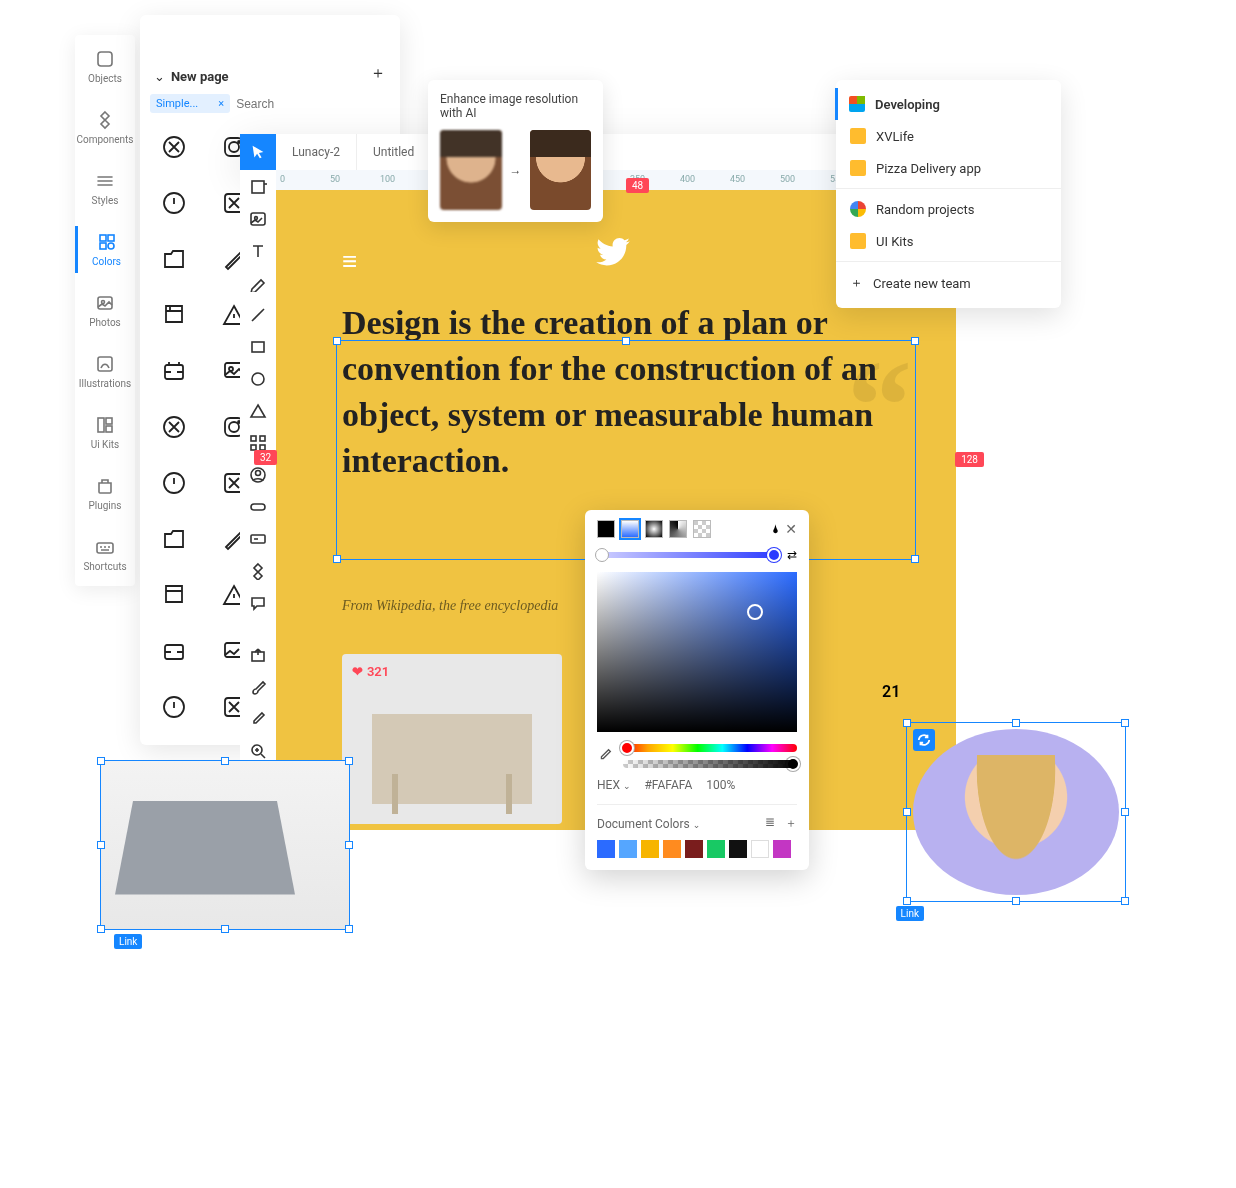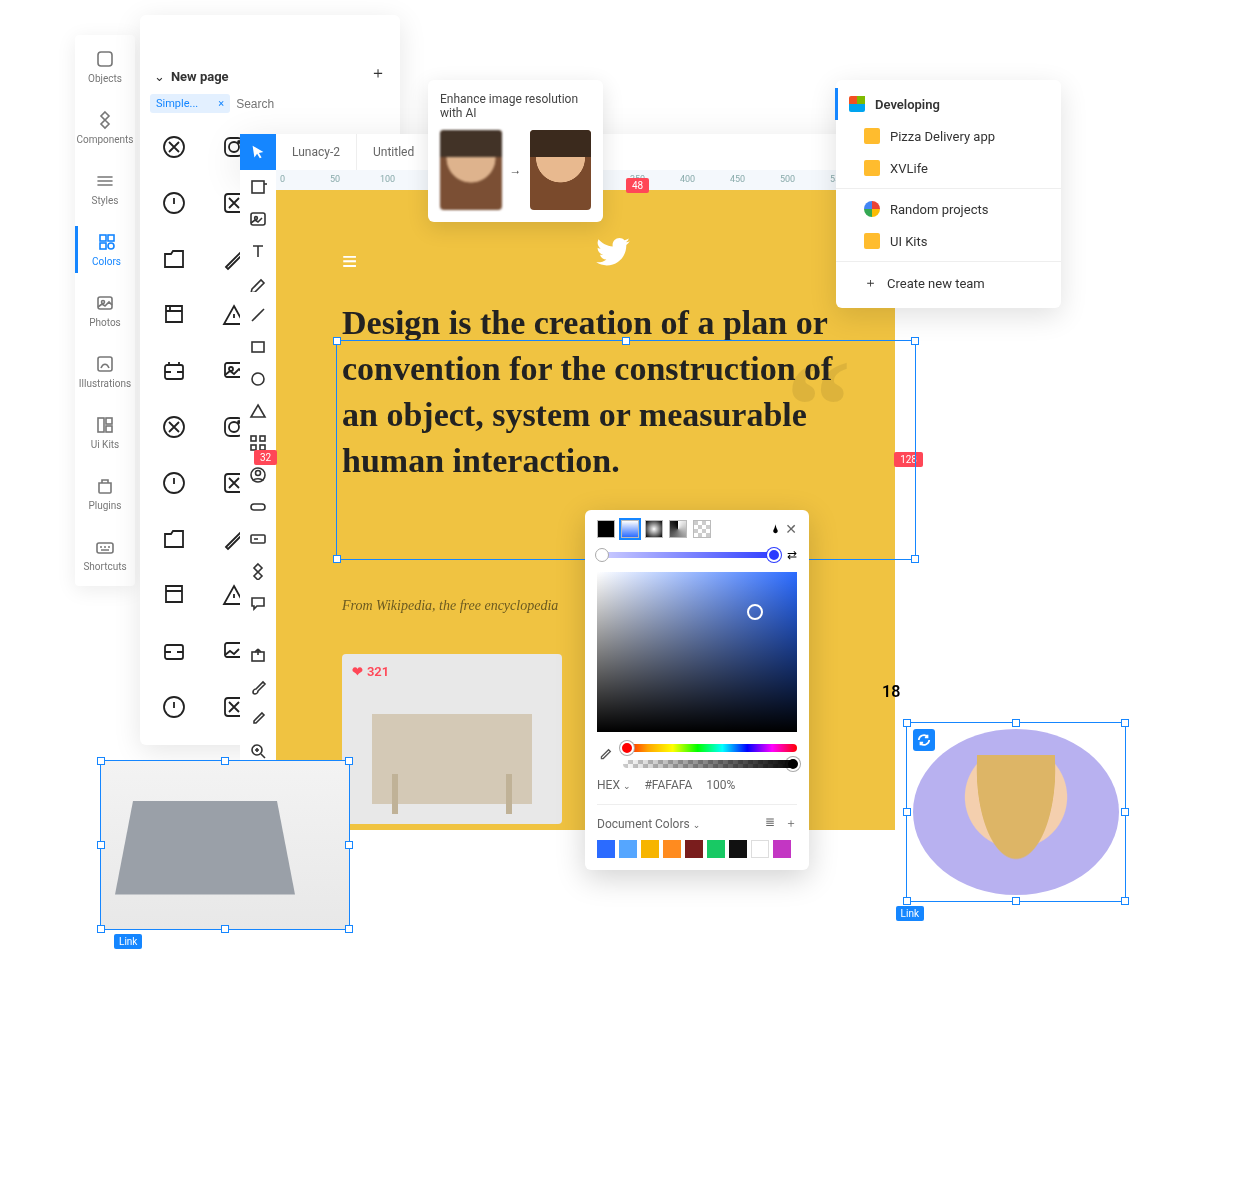--- a/index.html
+++ b/index.html
@@ -26,21 +26,21 @@
   
   .canvas-frame { position: absolute; left: 240px; top: 134px; width: 720px; background: #fff; box-shadow: 0 10px 40px rgba(0,0,0,0.12); border-radius: 6px; overflow: visible; }
   .tabbar { height: 36px; display: flex; align-items: stretch; font-size: 12px; }
   .tabbar .tool { width: 36px; background: #1586ff; display: flex; align-items: center; justify-content: center; }
   .tabbar .tab { padding: 0 16px; display: flex; align-items: center; color: #666; border-right: 1px solid #eee; }
   .toolrail { position: absolute; left: 0; top: 36px; width: 36px; background: #fff; display: flex; flex-direction: column; align-items: center; padding: 6px 0; gap: 10px; }
   .toolrail div { width: 22px; height: 22px; display:flex;align-items:center;justify-content:center; }
   .toolrail svg { stroke:#333; fill:none; stroke-width:1.6; }
   .ruler-h { position: absolute; left: 36px; top: 36px; right: 0; height: 20px; background: #f4f8fc; font-size: 9px; color: #8aa; }
   .ruler-h span { position: absolute; top: 4px; }
-  .canvas-body { position: absolute; left: 36px; top: 56px; width: 619px; height: 640px; background: #f0c341; }
+  .canvas-body { position: absolute; left: 36px; top: 56px; width: 680px; height: 640px; background: #f0c341; }
   .badge-top { position: absolute; top:-12px; left: 350px; background:#ff4757;color:#fff;font-size:10px;padding:2px 6px;border-radius:2px;}
   .badge-left { position: absolute; top:260px; left:-22px; background:#ff4757;color:#fff;font-size:10px;padding:2px 6px;border-radius:2px;}
   .badge-right{ position: absolute; top:262px; right:-28px; background:#ff4757;color:#fff;font-size:10px;padding:2px 6px;border-radius:2px;}
   .canvas-body .hamburger { position:absolute; left:66px; top:56px; color:#fff; font-size:26px; letter-spacing:2px; }
   .canvas-body .bird { position:absolute; left:320px; top:48px; }
   .canvas-body .headline { position:absolute; left:66px; top:110px; right:40px; font-family: Georgia, 'Times New Roman', serif; font-weight:700; font-size:34px; line-height:1.35; color:#222; }
   .canvas-body .sel-box { position:absolute; left:60px; top:150px; width:580px; height:220px; border:1px solid #1586ff; }
   .sel-handle { position:absolute; width:8px; height:8px; background:#fff; border:1px solid #1586ff; }
   .canvas-body .cite { position:absolute; left:66px; top:408px; font-style:italic; font-family: Georgia, serif; color:#6b5a20; font-size:14px; }
   .canvas-body .quote-bg{position:absolute; right:44px; top:140px; font-size:130px; font-family:Georgia,serif; color:rgba(0,0,0,0.08); font-weight:700;}
@@ -52,21 +52,21 @@
 
   
   .ai-pop { position:absolute; left:428px; top:80px; width:175px; background:#fff; box-shadow:0 6px 22px rgba(0,0,0,0.12); border-radius:6px; padding:12px; font-size:12px; color:#444; }
   .ai-pop .row { display:flex; align-items:center; gap:8px; margin-top:10px; }
   .face { width:64px; height:80px; border-radius:4px; background: radial-gradient(circle at 50% 35%, #e8b98f 0 40%, #7a4a2c 41% 100%); position:relative; overflow:hidden; }
   .face::after{content:"";position:absolute;left:0;right:0;top:0;height:34%;background:#3b2a1d;}
   .face.blur{ filter: blur(1px) contrast(0.9); }
 
   
   .teams { position:absolute; right:175px; top:80px; width:225px; background:#fff; box-shadow:0 8px 28px rgba(0,0,0,0.12); border-radius:6px; padding:8px 0; font-size:13px; }
-  .teams .row { display:flex; align-items:center; gap:10px; padding:8px 28px; color:#333; cursor:pointer; }
+  .teams .row { display:flex; align-items:center; gap:10px; padding:8px 14px; color:#333; cursor:pointer; }
   .teams .row.heading { font-weight:600; border-left:3px solid #1586ff; margin-left:-1px; padding-left:11px;}
   .teams hr { border:none; border-top:1px solid #eee; margin:4px 0; }
   .square { width:16px; height:16px; display:inline-block; border-radius:2px; }
   .folder { background:#ffbc2e; }
   .ms { background: linear-gradient(#f25022 0 50%, #00a4ef 50% 100%); position:relative; }
   .ms::after{content:"";position:absolute;inset:0;background:linear-gradient(90deg,#f25022 0 50%,#7fba00 50% 100%);mix-blend-mode:normal;clip-path:polygon(50% 0,100% 0,100% 50%,50% 50%);}
   .gg { background: conic-gradient(#ea4335 0 25%, #fbbc05 0 50%, #34a853 0 75%, #4285f4 0 100%); border-radius:50%; }
 
   
   .picker { position:absolute; left:585px; top:510px; width:224px; background:#fff; box-shadow:0 8px 30px rgba(0,0,0,0.18); border-radius:6px; padding:10px 12px 12px; font-size:12px; }
@@ -511,45 +511,45 @@
     </div>
     <div class="cite">From Wikipedia, the free encyclopedia</div>
     <div class="card">
       <div class="like">
           <span>❤</span>
           <span>321</span>
         </div>
       <div class="table"></div>
         <div class="legs"></div>
     </div>
-    <div class="likes2">18</div>
+    <div class="likes2">21</div>
   </div>
 </div>
 
 <div class="ai-pop">
   <div>Enhance image resolution with AI</div>
   <div class="row">
     <div class="face blur"></div>
     <span>→</span>
     <div class="face"></div>
   </div>
 </div>
 
 <div class="teams">
   <div class="row heading">
       <span class="square ms"></span>
       <span>Developing</span>
     </div>
   <div class="row">
       <span class="square folder"></span>
-      <span>Pizza Delivery app</span>
+      <span>XVLife</span>
     </div>
   <div class="row">
       <span class="square folder"></span>
-      <span>XVLife</span>
+      <span>Pizza Delivery app</span>
     </div>
   <hr>
   <div class="row">
       <span class="square gg"></span>
       <span>Random projects</span>
     </div>
   <div class="row">
       <span class="square folder"></span>
       <span>UI Kits</span>
     </div>

